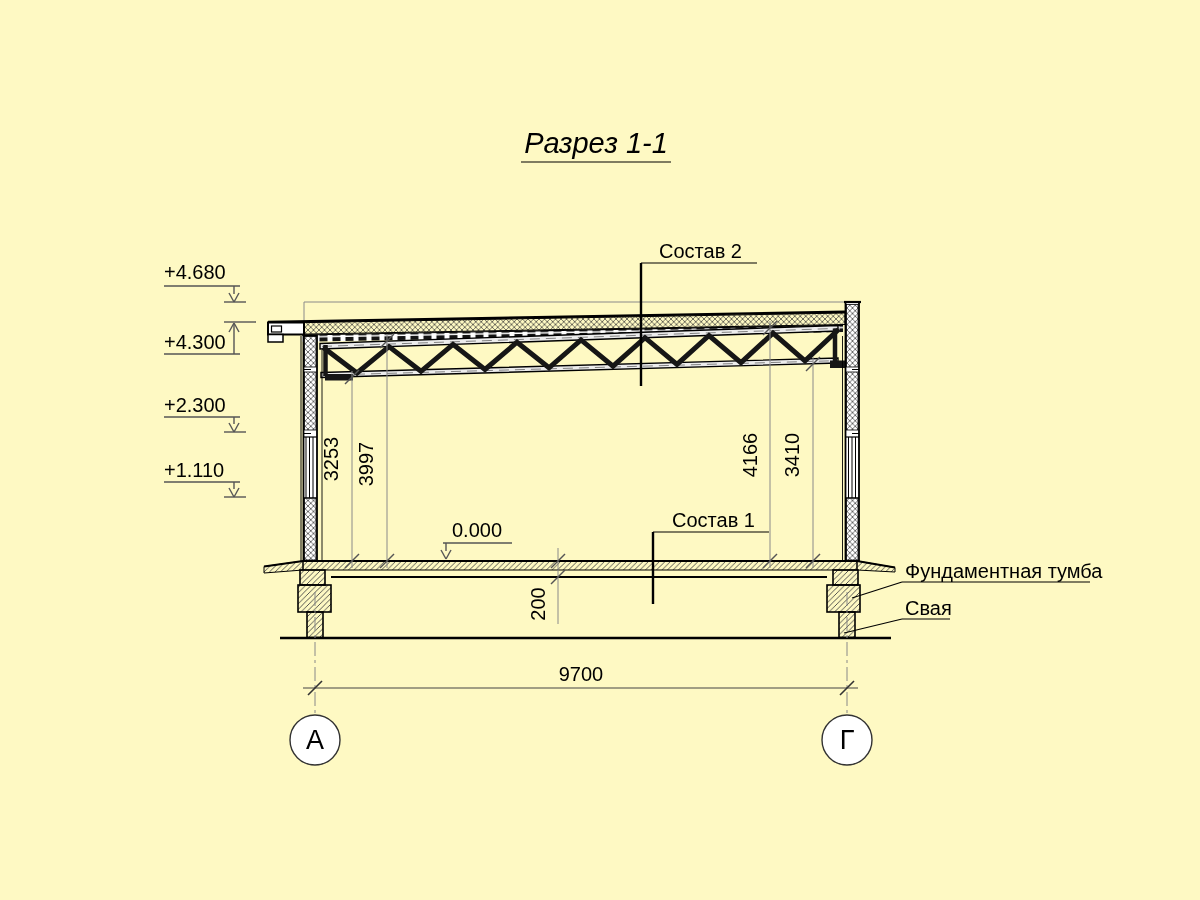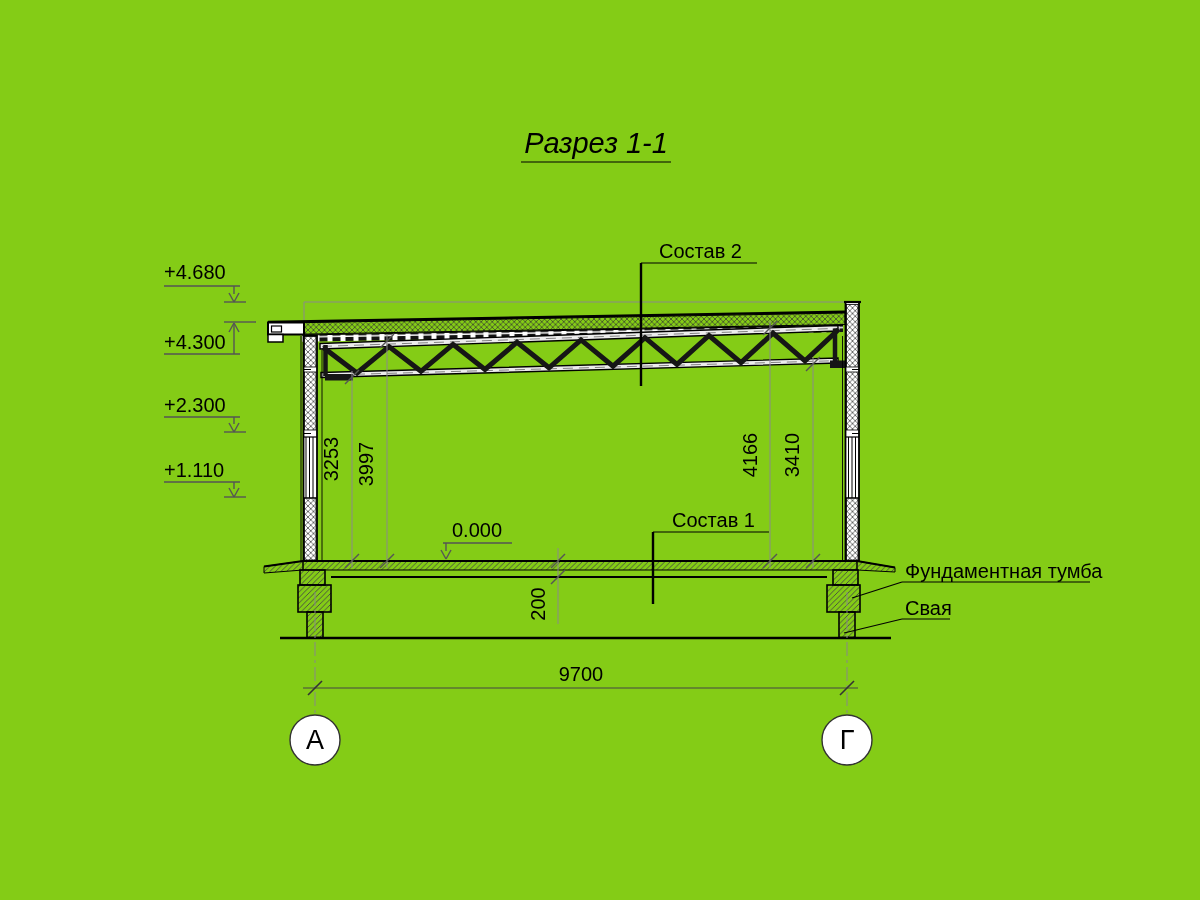--- a/index.html
+++ b/index.html
@@ -1,16 +1,16 @@
 <!DOCTYPE html>
 <html><head>
 <meta charset="utf-8">
 <style>
   html,body{margin:0;padding:0;background:#fff;}
-  .canvas{position:relative;width:1200px;height:900px;background:#84cc16;overflow:hidden;
+  .canvas{position:relative;width:1200px;height:900px;background:#fef9c3;overflow:hidden;
           font-family:"Liberation Sans", sans-serif;}
   svg{position:absolute;left:0;top:0;}
   text{fill:#000;font-family:"Liberation Sans", sans-serif;}
   .title-text{font-size:29px;font-style:italic;}
   .lbl{font-size:20px;}
   .dim{font-size:20px;}
   .axis-letter{font-size:27px;}
 </style>
 </head>
 <body>

